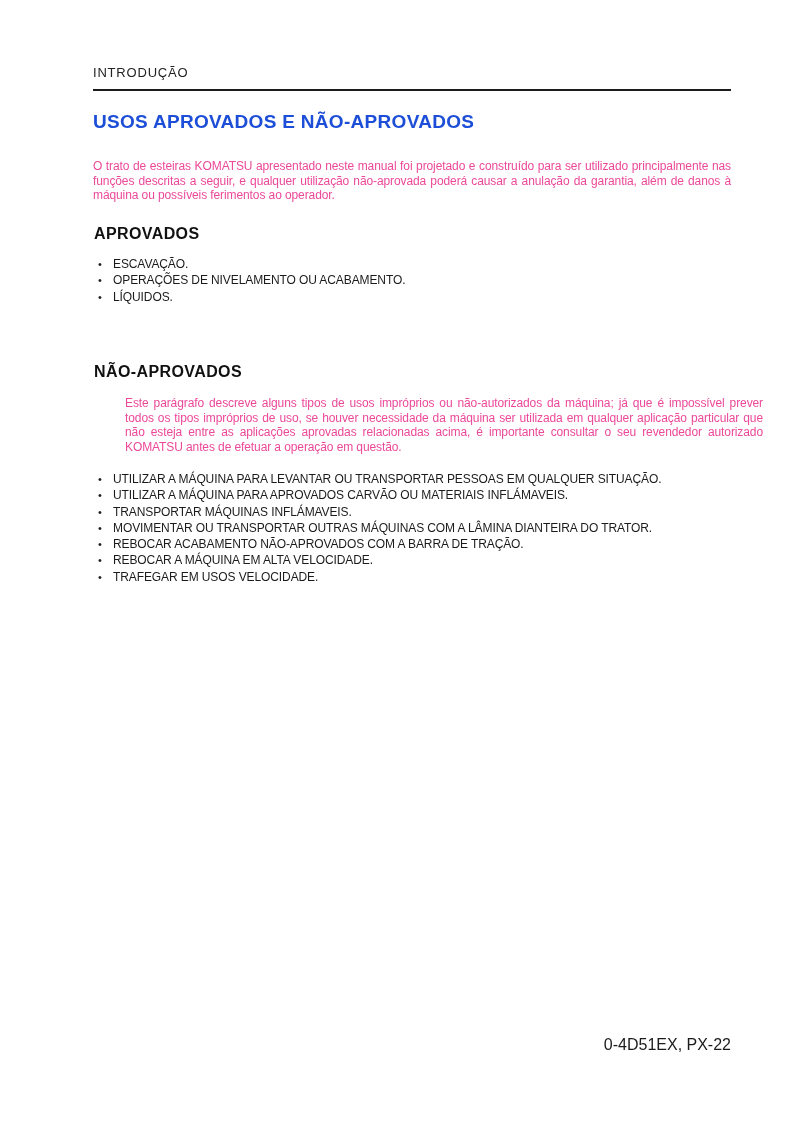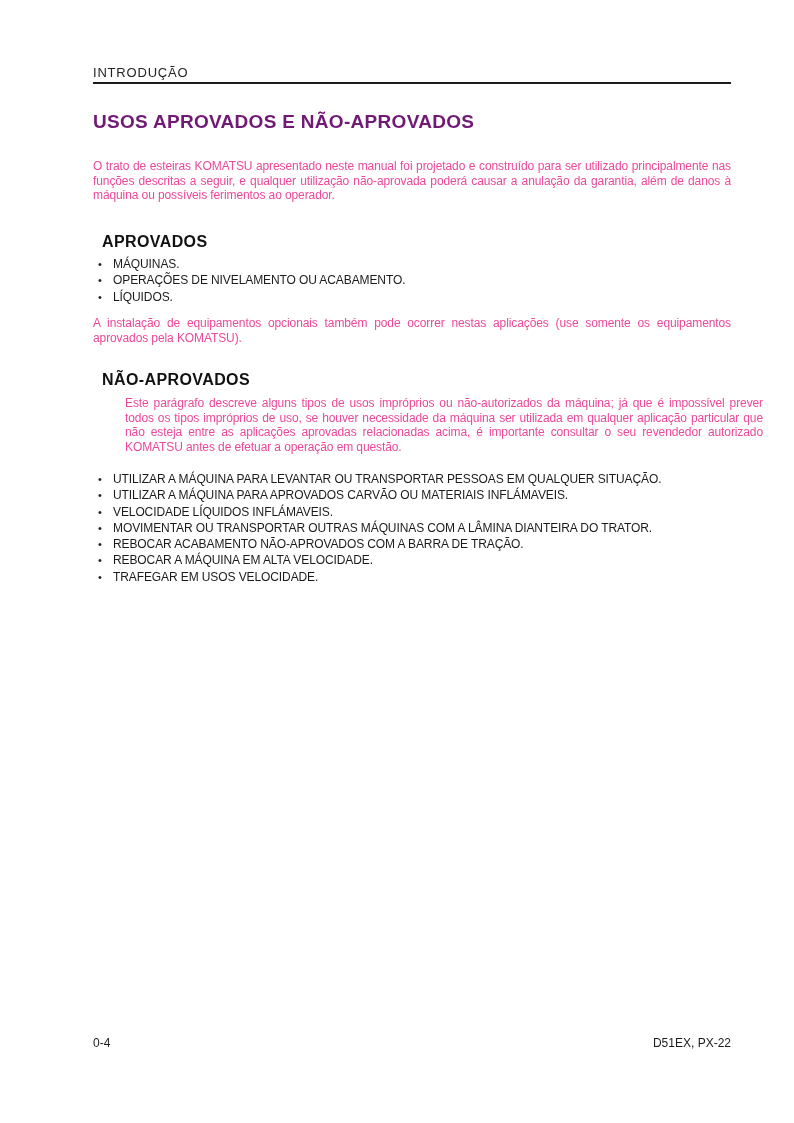--- a/index.html
+++ b/index.html
@@ -11,34 +11,34 @@
     font-family: "Liberation Sans", "DejaVu Sans", sans-serif;
     color: #1b1b1b;
     overflow: hidden;
   }
   .running-head {
     position: absolute;
     left: 93px;
     top: 65px;
     width: 638px;
     border-bottom: 2px solid #1c1c1c;
-    padding-bottom: 2px;
+    padding-bottom: 9px;
     font-size: 13px;
     letter-spacing: 0.8px;
     color: #222222;
   }
   .doc-title {
     position: absolute;
     left: 93px;
     top: 111px;
     margin: 0;
     font-size: 19px;
     font-weight: bold;
     letter-spacing: 0.3px;
-    color: #701a75;
+    color: #1d4ed8;
     white-space: nowrap;
   }
   .body-text {
     position: absolute;
     left: 93px;
     width: 638px;
     margin: 0;
     font-size: 12px;
     line-height: 14.6px;
     text-align: justify;
@@ -52,21 +52,21 @@
     position: absolute;
     left: 193px;
     top: 198px;
     font-size: 27px;
     letter-spacing: 0.5px;
     white-space: nowrap;
   }
   .section-heading {
     position: absolute;
     left: 93px;
-    margin: 9px;
+    margin: 1px;
     font-size: 16px;
     font-weight: bold;
     letter-spacing: 0.4px;
     color: #111111;
     white-space: nowrap;
   }
   .heading-approved { top: 224px; }
   .heading-notapproved { top: 362px; }
   .bullet-list {
     position: absolute;
@@ -93,22 +93,22 @@
     flex: 1;
     letter-spacing: -0.1px;
     white-space: nowrap;
   }
   .page-footer {
     position: absolute;
     left: 93px;
     top: 1036px;
     width: 638px;
     display: flex;
-    justify-content: space-between;
-    font-size: 12px;
+    justify-content: flex-end;
+    font-size: 16px;
     color: #1b1b1b;
   }
 </style>
 </head>
 <body>
 
 <div class="page">
 
   <header class="running-head">
     <span>INTRODUÇÃO</span>
@@ -117,50 +117,49 @@
   <h1 class="doc-title">USOS APROVADOS E NÃO-APROVADOS</h1>
 
   <p class="body-text para-intro">O trato de esteiras KOMATSU apresentado neste manual foi projetado e construído para ser utilizado principalmente nas funções descritas a seguir, e qualquer utilização não-aprovada poderá causar a anulação da garantia, além de danos à máquina ou possíveis ferimentos ao operador.</p>
 
 
   <h2 class="section-heading heading-approved">APROVADOS</h2>
 
   <div class="bullet-list list-approved">
       <div class="bullet-item">
       <span class="bullet">•</span>
-      <span class="item-text">MÁQUINAS.</span>
+      <span class="item-text">ESCAVAÇÃO.</span>
     </div>
       <div class="bullet-item">
       <span class="bullet">•</span>
       <span class="item-text">OPERAÇÕES DE NIVELAMENTO OU ACABAMENTO.</span>
     </div>
       <div class="bullet-item">
       <span class="bullet">•</span>
       <span class="item-text">LÍQUIDOS.</span>
     </div>
     </div>
 
-  <p class="body-text para-note">A instalação de equipamentos opcionais também pode ocorrer nestas aplicações (use somente os equipamentos aprovados pela KOMATSU).</p>
 
   <h2 class="section-heading heading-notapproved">NÃO-APROVADOS</h2>
 
   <p class="body-text para-notapproved">Este parágrafo descreve alguns tipos de usos impróprios ou não-autorizados da máquina; já que é impossível prever todos os tipos impróprios de uso, se houver necessidade da máquina ser utilizada em qualquer aplicação particular que não esteja entre as aplicações aprovadas relacionadas acima, é importante consultar o seu reven­dedor autorizado KOMATSU antes de efetuar a operação em questão.</p>
 
   <div class="bullet-list list-notapproved">
       <div class="bullet-item">
       <span class="bullet">•</span>
       <span class="item-text">UTILIZAR A MÁQUINA PARA LEVANTAR OU TRANSPORTAR PESSOAS EM QUALQUER SITUAÇÃO.</span>
     </div>
       <div class="bullet-item">
       <span class="bullet">•</span>
       <span class="item-text">UTILIZAR A MÁQUINA PARA APROVADOS CARVÃO OU MATERIAIS INFLÁMAVEIS.</span>
     </div>
       <div class="bullet-item">
       <span class="bullet">•</span>
-      <span class="item-text">VELOCIDADE LÍQUIDOS INFLÁMAVEIS.</span>
+      <span class="item-text">TRANSPORTAR MÁQUINAS INFLÁMAVEIS.</span>
     </div>
       <div class="bullet-item">
       <span class="bullet">•</span>
       <span class="item-text">MOVIMENTAR OU TRANSPORTAR OUTRAS MÁQUINAS COM A LÂMINA DIANTEIRA DO TRATOR.</span>
     </div>
       <div class="bullet-item">
       <span class="bullet">•</span>
       <span class="item-text">REBOCAR ACABAMENTO NÃO-APROVADOS COM A BARRA DE TRAÇÃO.</span>
     </div>
       <div class="bullet-item">

